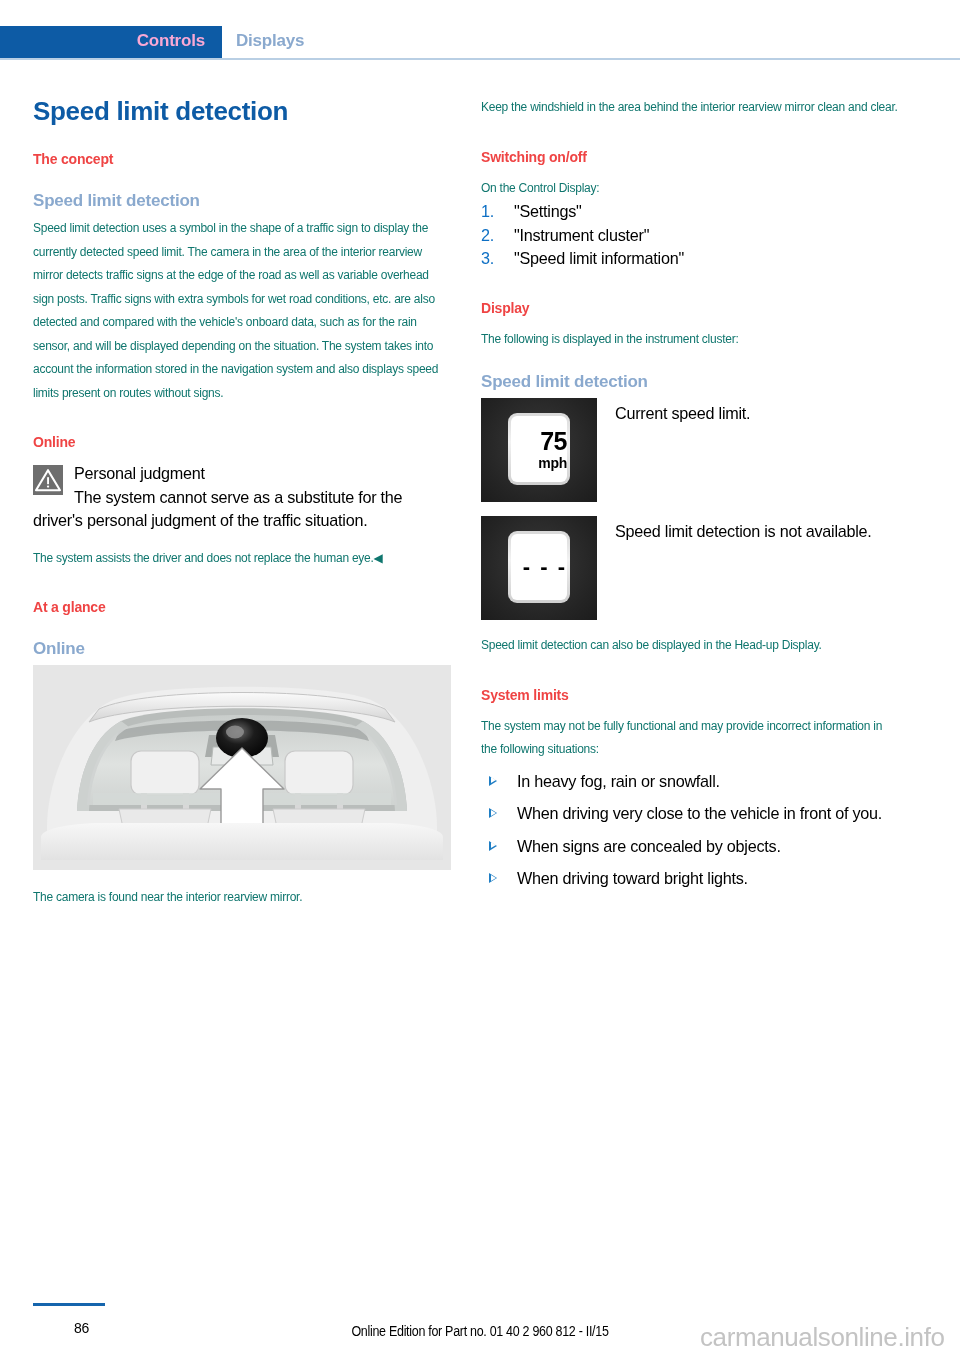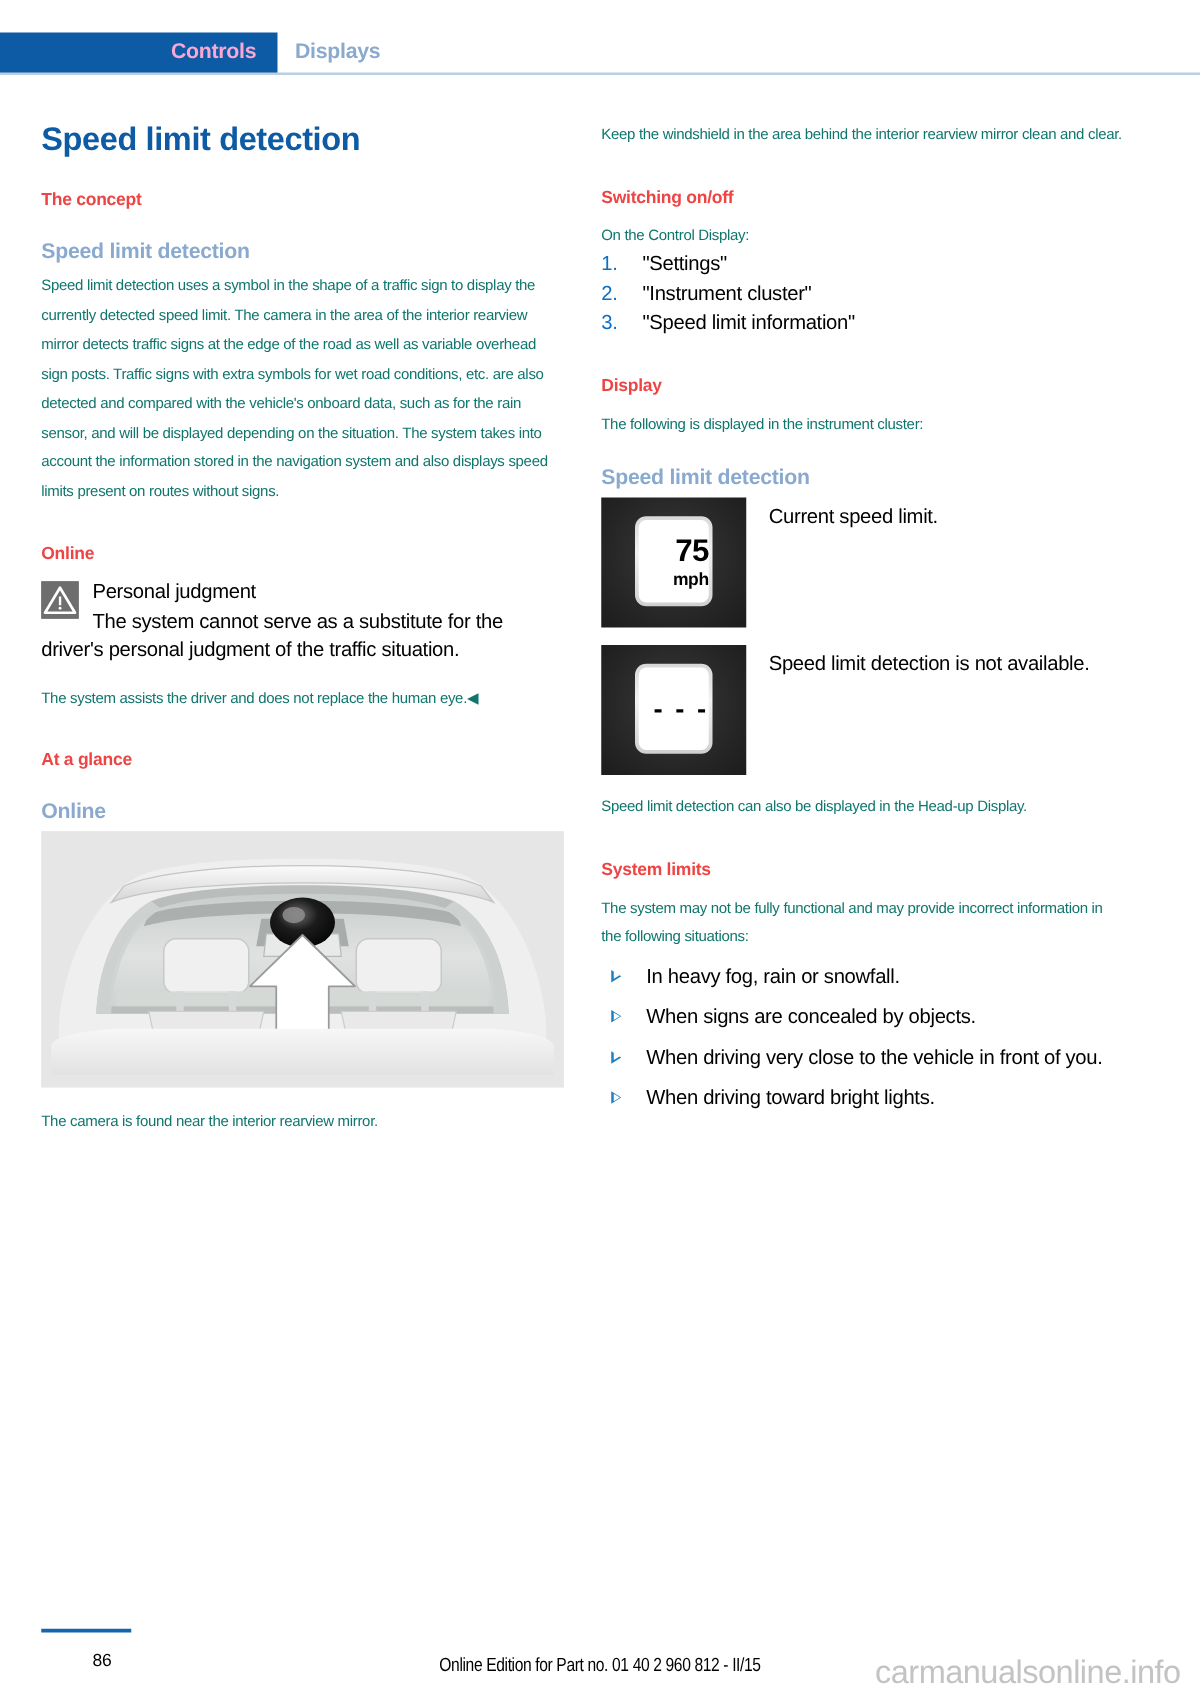--- a/index.html
+++ b/index.html
@@ -477,25 +477,25 @@
 
     <p class="body tight">The system may not be fully functional and may provide incorrect information in the following situations:</p>
 
     <ul class="triblist">
       <li>
         <span class="tri"></span>
         <span>In heavy fog, rain or snowfall.</span>
       </li>
       <li>
         <span class="tri"></span>
+        <span>When driving very close to the vehicle in front of you.</span>
+      </li>
+      <li>
+        <span class="tri"></span>
         <span>When signs are concealed by objects.</span>
-      </li>
-      <li>
-        <span class="tri"></span>
-        <span>When driving very close to the vehicle in front of you.</span>
       </li>
       <li>
         <span class="tri"></span>
         <span>When driving toward bright lights.</span>
       </li>
     </ul>
 
   </div>
 
   <div class="footer-rule"></div>

